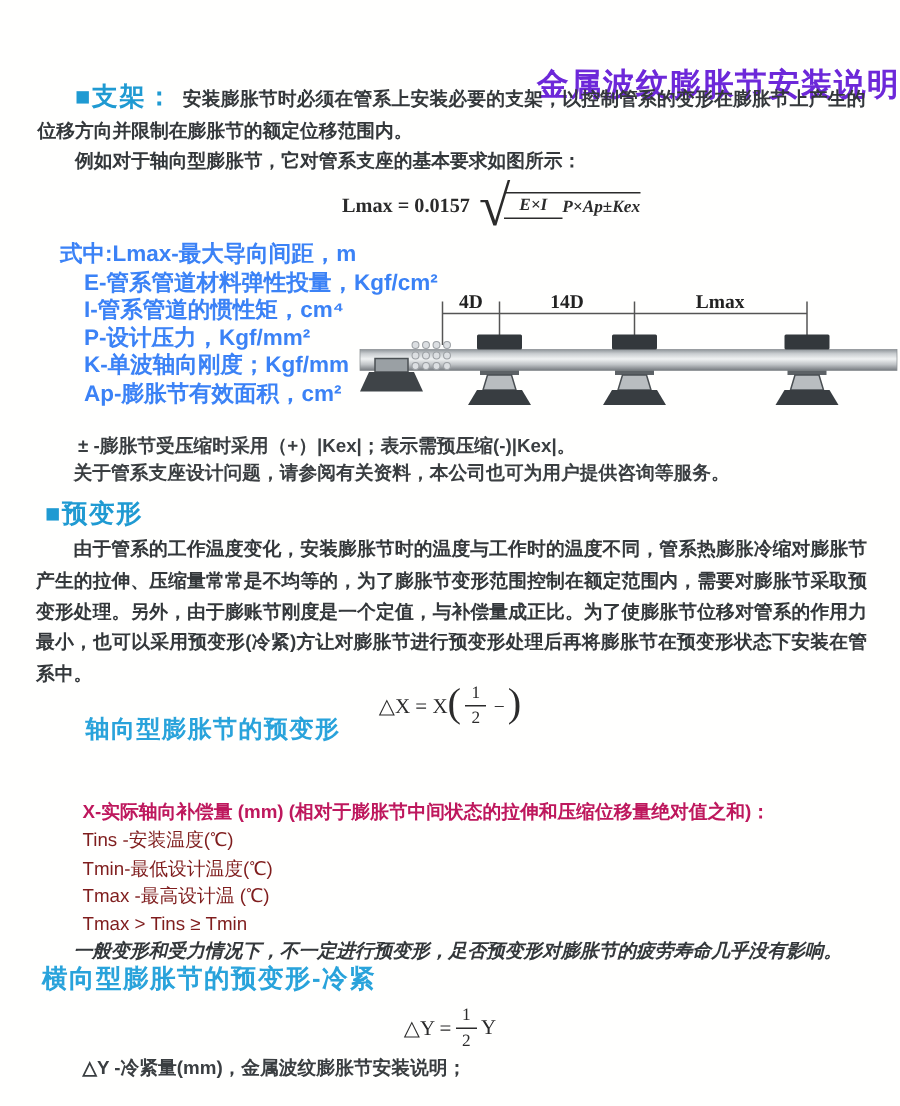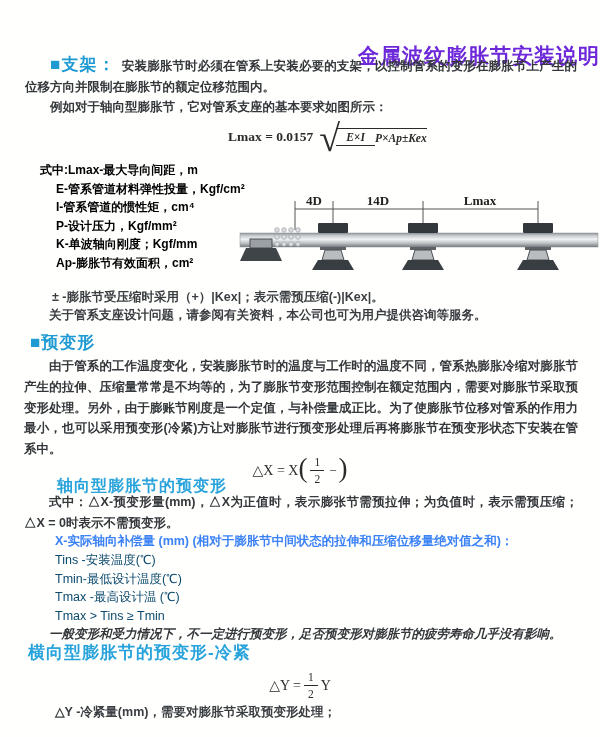--- a/index.html
+++ b/index.html
@@ -21,21 +21,21 @@
   
   .formula{font-family:"Liberation Serif",serif;color:#2b2b2b;display:flex;align-items:center;}
   #formula-lmax{top:122px;left:228px;}
   .f-lhs{font-weight:bold;font-size:13.5px;margin-right:6px;}
   .sqrt{font-size:38px;font-weight:400;line-height:30px;margin-right:-4px;position:relative;top:1px;}
   .rad-frac{display:inline-flex;flex-direction:row;align-items:center;border-top:1.8px solid #2b2b2b;
     font-size:11.5px;font-style:italic;font-weight:bold;line-height:1.3;}
   .rad-frac .num{border-bottom:1.2px solid #2b2b2b;padding:1px 10px 1px;}
   .rad-frac .den{padding-top:1px;}
   
-  #defs{top:161px;left:40px;width:260px;font-size:12px;line-height:18.6px;color:#000000;font-weight:bold;}
+  #defs{top:161px;left:40px;width:260px;font-size:15px;line-height:18.6px;color:#3b82f6;font-weight:bold;}
   #defs .def-item{margin-left:16px;}
   #note-pm{top:289px;left:52px;width:520px;font-size:12.5px;font-weight:bold;color:#3a3e41;}
   #note-service{top:307px;left:49px;width:525px;font-size:12.5px;font-weight:bold;color:#3a3e41;}
   
   #diagram{top:190px;left:238px;width:362px;height:92px;}
   .dim-label{font-family:"Liberation Serif",serif;font-weight:bold;font-size:13px;fill:#222;}
   
   .blue-h1{font-size:17px;font-weight:bold;color:#1f9ad2;letter-spacing:1px;}
   #predeform-heading{top:331px;left:30px;}
   #predeform-body{top:356px;left:24px;width:554px;text-indent:2em;}
@@ -44,22 +44,22 @@
   
   #formula-ax{top:455px;left:0;width:600px;justify-content:center;}
   .f2-lhs{font-weight:normal;font-size:14px;}
   .paren{font-size:27px;font-weight:400;line-height:1;position:relative;top:-2px;}
   .frac{display:inline-flex;flex-direction:column;align-items:center;font-size:11.5px;line-height:1.25;margin:0 3px;}
   .frac .num{border-bottom:1px solid #2b2b2b;padding:0 4px 1px;}
   .frac .den{padding-top:1px;}
   .t-frac{font-style:italic;font-weight:bold;}
   .minus{font-size:13px;margin:0 2px;}
   #axial-explain{top:492px;left:24px;width:554px;text-indent:2em;line-height:21px;}
-  #axial-xdef{top:533px;left:55px;width:520px;font-size:12.5px;font-weight:bold;color:#3b82f6;}
-  #temps{top:551px;left:55px;font-size:12.5px;line-height:18.6px;color:#0c4a6e;font-weight:normal;}
+  #axial-xdef{top:533px;left:55px;width:520px;font-size:12.5px;font-weight:bold;color:#be185d;}
+  #temps{top:551px;left:55px;font-size:12.5px;line-height:18.6px;color:#7f1d1d;font-weight:normal;}
   #axial-note{top:624px;left:24px;width:554px;text-indent:2em;font-style:italic;}
   #lateral-heading{top:641px;left:28px;font-size:17px;}
   
   #formula-lat{top:670px;left:0;width:600px;justify-content:center;}
   #lateral-explain{top:704px;left:55px;width:520px;font-size:12.5px;font-weight:bold;color:#3a3e41;}
 </style>
 </head>
 <body>
 
 <div id="page">
@@ -164,21 +164,20 @@
     <span class="f2-lhs">△X = X</span>
     <span class="paren">(</span>
     <span class="frac">
       <span class="num">1</span>
       <span class="den">2</span>
     </span>
     <span class="minus">−</span>
     <span class="paren">)</span>
   </div>
 
-  <div id="axial-explain" class="abs para">式中：△X-预变形量(mm)，△X为正值时，表示膨张节需预拉伸；为负值时，表示需预压缩；△X = 0时表示不需预变形。</div>
   <div id="axial-xdef" class="abs">X-实际轴向补偿量 (mm) (相对于膨胀节中间状态的拉伸和压缩位移量绝对值之和)：</div>
 
   <div id="temps" class="abs">
     <div>Tins -安装温度(℃)</div>
     <div>Tmin-最低设计温度(℃)</div>
     <div>Tmax -最高设计温 (℃)</div>
     <div>Tmax &gt; Tins ≥ Tmin</div>
   </div>
 
   <div id="axial-note" class="abs para">一般变形和受力情况下，不一定进行预变形，足否预变形对膨胀节的疲劳寿命几乎没有影响。</div>
@@ -187,15 +186,15 @@
 
   <div id="formula-lat" class="abs formula">
     <span class="f2-lhs">△Y =</span>
     <span class="frac">
       <span class="num">1</span>
       <span class="den">2</span>
     </span>
     <span class="f2-lhs">Y</span>
   </div>
 
-  <div id="lateral-explain" class="abs">△Y -冷紧量(mm)，需要对膨胀节采取预变形处理；</div>
+  <div id="lateral-explain" class="abs">△Y -冷紧量(mm)，金属波纹膨胀节安装说明；</div>
 
 </div>
 
 </body></html>

